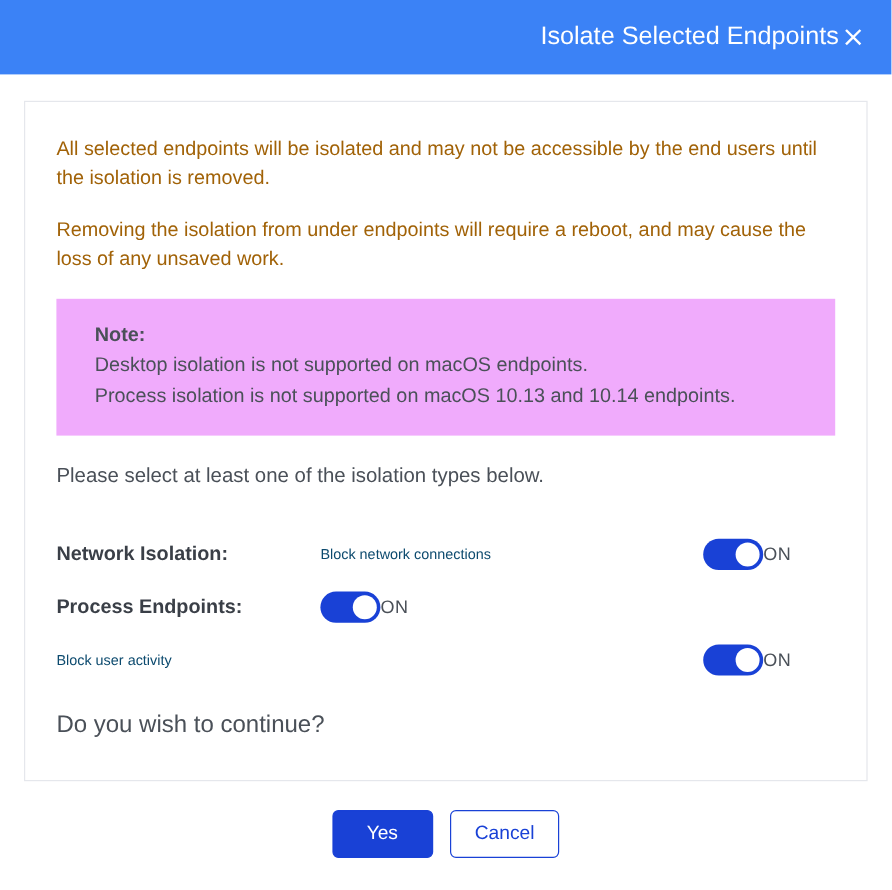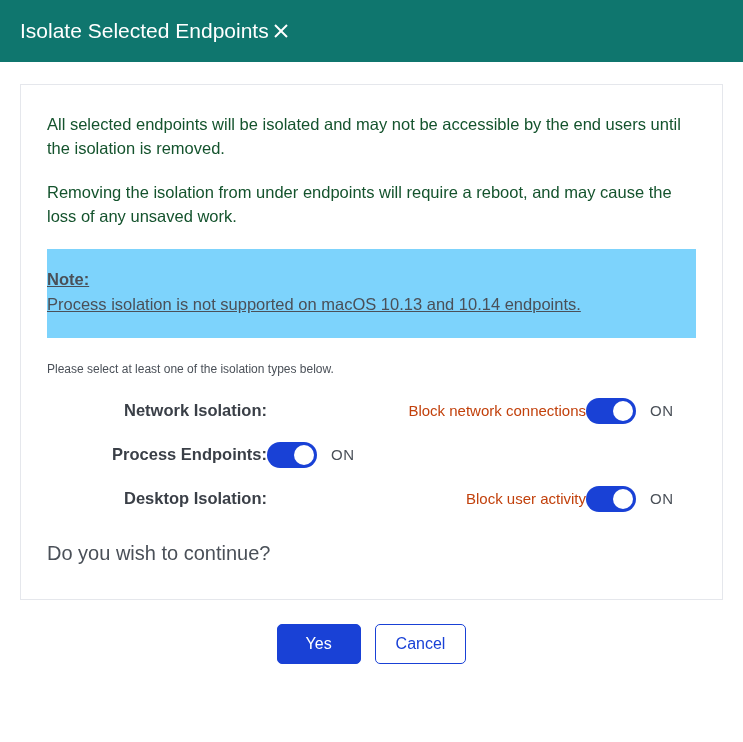--- a/index.html
+++ b/index.html
@@ -5,26 +5,26 @@
   * { box-sizing: border-box; margin: 0; padding: 0; }
   body {
     font-family: -apple-system, BlinkMacSystemFont, "Segoe UI", Arial, sans-serif;
     background: #fff;
     width: 743px;
     height: 742px;
     overflow: hidden;
     color: #3a3f47;
   }
   .header {
-    background: #0f766e;
+    background: #3b82f6;
     color: #fff;
     height: 62px;
     display: flex;
     align-items: center;
-    justify-content: flex-start;
+    justify-content: flex-end;
     padding: 0 20px;
   }
   .header-title {
     font-size: 21px;
     font-weight: 400;
   }
   .close-btn {
     cursor: pointer;
     font-size: 22px;
     line-height: 1;
@@ -37,59 +37,56 @@
   .close-btn svg { width: 16px; height: 16px; }
   .panel {
     margin: 22px 20px 0 20px;
     border: 1px solid #e5e7ec;
     background: #fff;
     padding: 28px 26px 34px 26px;
   }
   .para {
     font-size: 16.5px;
     line-height: 1.45;
-    color: #14532d;
+    color: #a16207;
     margin-bottom: 20px;
   }
   .note-box {
-    background: #7dd3fc;
-    padding: 18px 16px 20px 0;
+    background: #f0abfc;
+    padding: 18px 16px 20px 32px;
     margin: 4px 0 24px 0;
     font-size: 16.5px;
     line-height: 1.55;
     color: #4a5058;
-    text-decoration: underline;
   }
   .note-label { font-weight: 600; }
   .select-prompt {
-    font-size: 12px;
-    color: #4a5058;
-    margin-bottom: 22px;
+    font-size: 17px;
+    color: #4a5058;
+    margin-bottom: 42px;
   }
   .toggle-row {
     display: flex;
     align-items: center;
     margin-bottom: 18px;
-    text-align: right;
   }
   .toggle-label {
     width: 220px;
     font-size: 16.5px;
     font-weight: 600;
     color: #3a3f47;
   }
   .toggle-desc {
     flex: 1;
-    font-size: 15px;
-    color: #c2410c;
+    font-size: 12px;
+    color: #0c4a6e;
   }
   .toggle-wrap {
     display: flex;
     align-items: center;
-    gap: 14px;
     width: 110px;
   }
   .switch {
     position: relative;
     width: 50px;
     height: 26px;
     background: #1941D6;
     border-radius: 14px;
     cursor: pointer;
     flex-shrink: 0;
@@ -153,20 +150,21 @@
     </svg>
   </div>
 </div>
 
 <div class="panel">
   <p class="para">All selected endpoints will be isolated and may not be accessible by the end users until the isolation is removed.</p>
   <p class="para">Removing the isolation from under endpoints will require a reboot, and may cause the loss of any unsaved work.</p>
 
   <div class="note-box">
     <div class="note-label">Note:</div>
+    <div>Desktop isolation is not supported on macOS endpoints.</div>
     <div>Process isolation is not supported on macOS 10.13 and 10.14 endpoints.</div>
   </div>
 
   <p class="select-prompt">Please select at least one of the isolation types below.</p>
 
   <div class="toggle-row">
     <div class="toggle-label">Network Isolation:</div>
     <div class="toggle-desc">Block network connections</div>
     <div class="toggle-wrap">
       <div class="switch">
@@ -180,21 +178,20 @@
     <div class="toggle-label">Process Endpoints:</div>
     <div class="toggle-wrap">
       <div class="switch">
           <div class="switch-knob"></div>
         </div>
       <div class="switch-state">ON</div>
     </div>
   </div>
 
   <div class="toggle-row">
-    <div class="toggle-label">Desktop Isolation:</div>
     <div class="toggle-desc">Block user activity</div>
     <div class="toggle-wrap">
       <div class="switch">
           <div class="switch-knob"></div>
         </div>
       <div class="switch-state">ON</div>
     </div>
   </div>
 
   <p class="continue-q">Do you wish to continue?</p>

